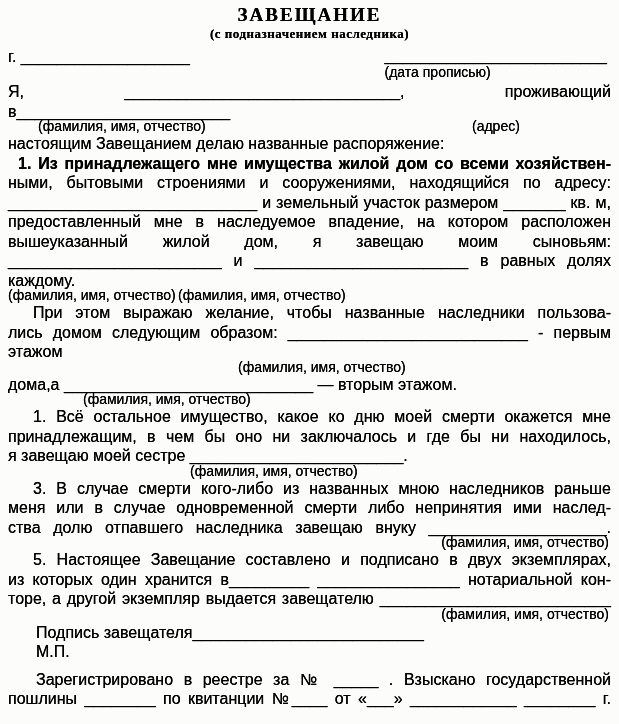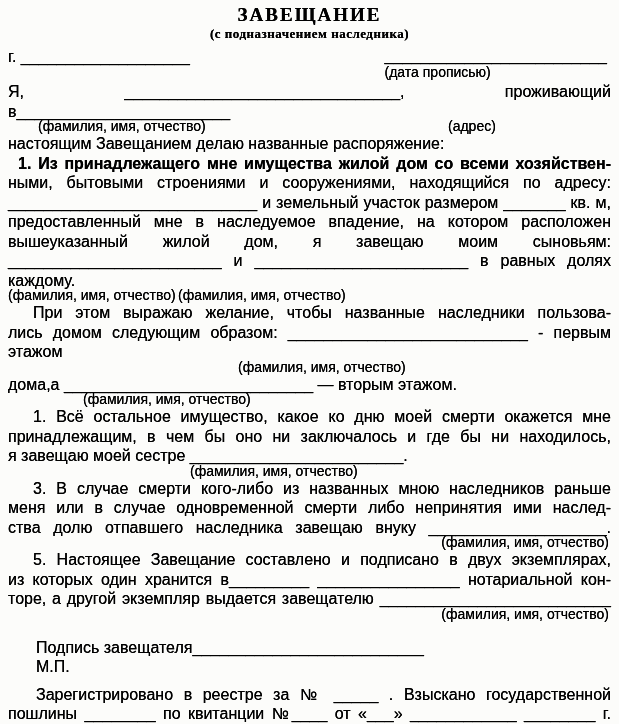--- a/index.html
+++ b/index.html
@@ -40,23 +40,23 @@
   .lbl-row { position:relative; height:13px; line-height:13px; }
   .lbl-row .lbl { position:absolute; top:-1px; white-space:nowrap; }
   .row-city {
     display:flex; justify-content:space-between; align-items:flex-start;
     height:34px; margin-top:6px; line-height:17px;
   }
   .date-col {
     display:flex; flex-direction:column; align-items:flex-start;
     margin-right:4px; line-height:16px;
   }
-  .mt4 { margin-top:16px; }
+  .mt4 { margin-top:1px; }
   .mt8 { margin-top:8px; }
-  .pos-a  { left:30px; }  .pos-b  { left:440px; }
+  .pos-a  { left:30px; }  .pos-b  { left:464px; }
   .pos-c1 { left:0px;  }  .pos-c2 { left:170px; }
   .pos-d  { left:230px; }
   .pos-e  { left:75px; }
   .pos-f  { left:182px; }
   .pos-r  { right:2px; left:auto; }
 </style>
 </head>
 <body>
 
 <div class="page">

